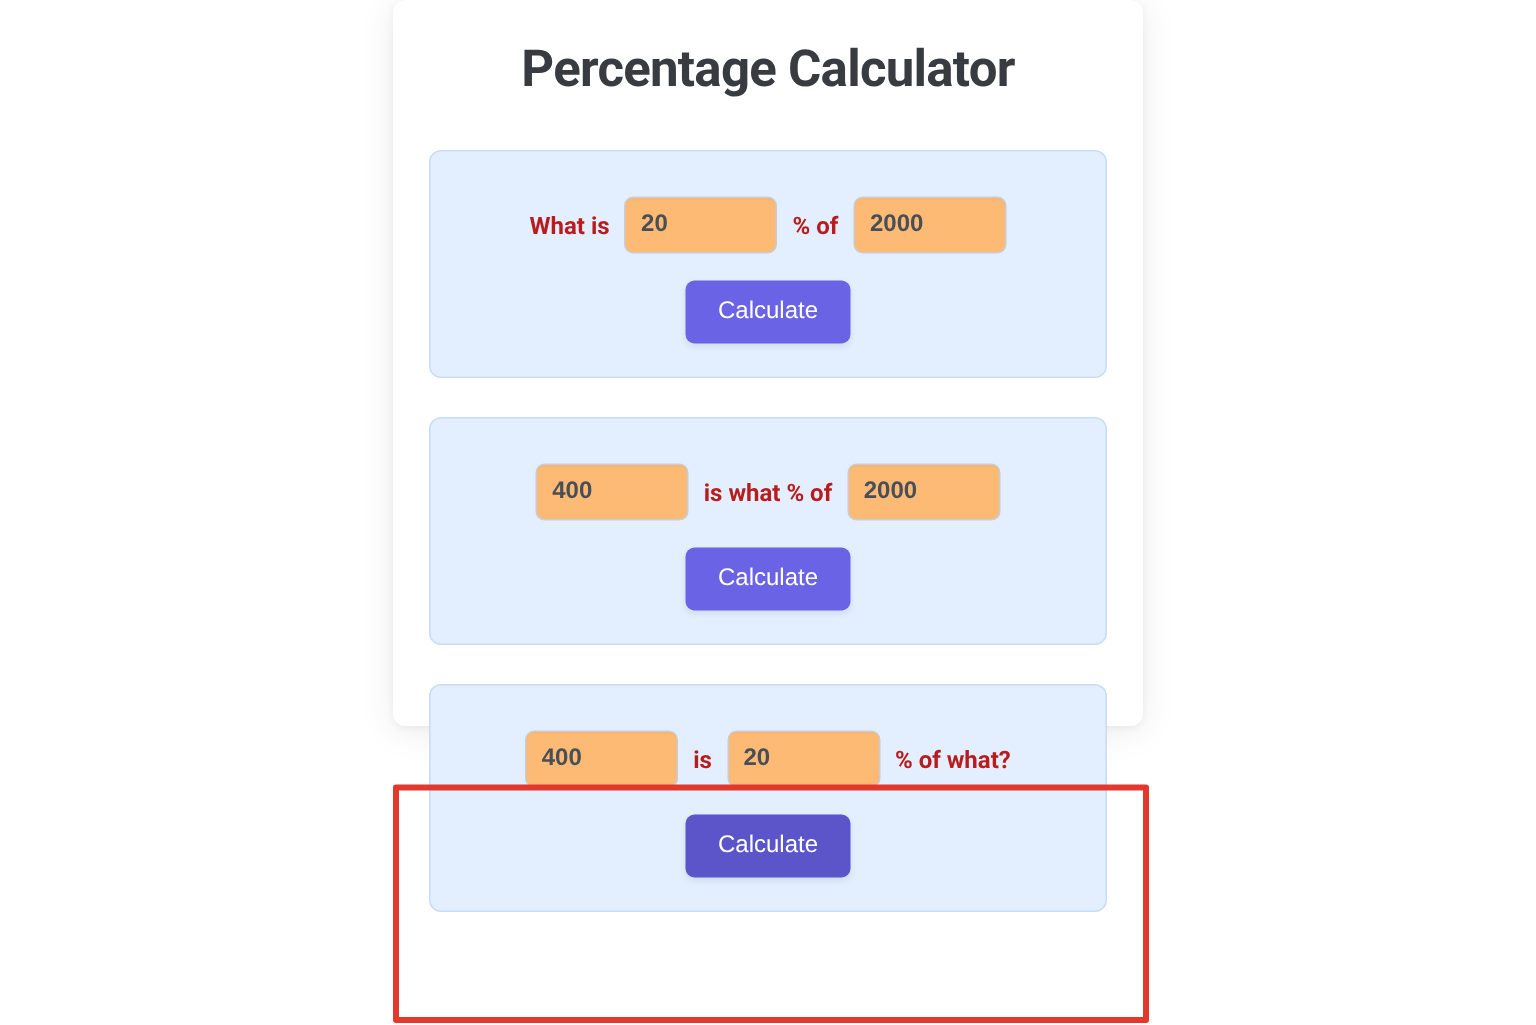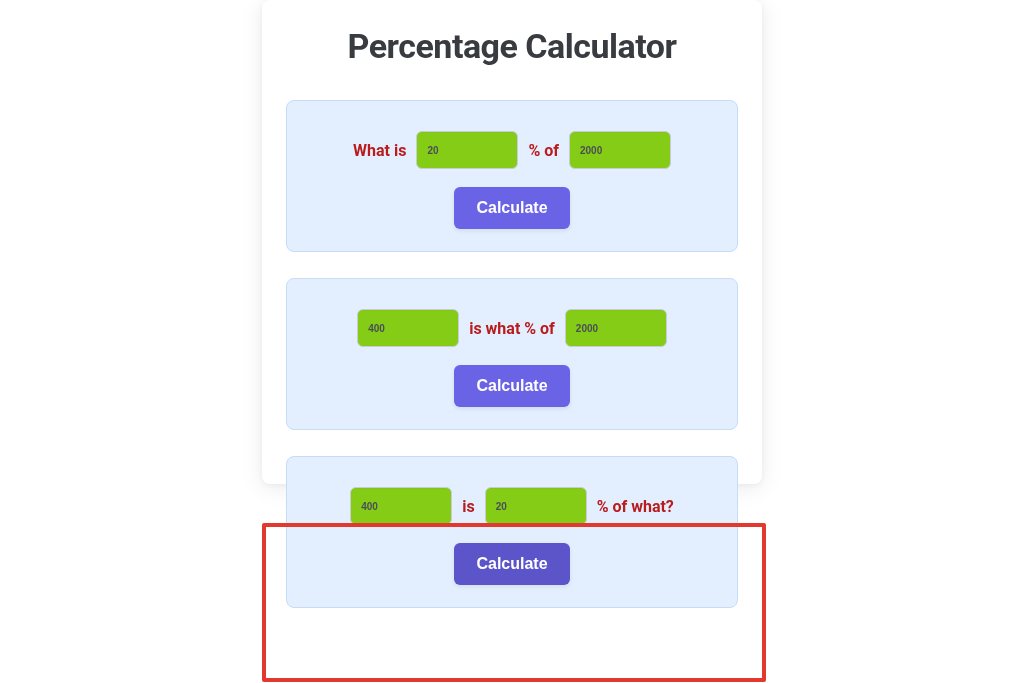--- a/index.html
+++ b/index.html
@@ -41,35 +41,35 @@
   }
   .row-label {
     font-size: 16px;
     font-weight: 700;
     color: #b91c1c;
     white-space: nowrap;
   }
   .num-input {
     width: 102px;
     height: 38px;
-    background: #84cc16;
+    background: #fdba74;
     border: 1px solid #c9ccd1;
     border-radius: 6px;
     padding: 0 10px;
-    font-size: 10px;
+    font-size: 16px;
     font-weight: 600;
     color: #4a4f57;
     outline: none;
     box-shadow: inset 0 1px 1px rgba(0,0,0,0.03);
   }
   .calc-btn {
     background: #6a63e6;
     color: #ffffff;
     font-size: 16px;
-    font-weight: 700;
+    font-weight: 400;
     border: none;
     border-radius: 6px;
     padding: 12px 22px;
     cursor: pointer;
     box-shadow: 0 2px 4px rgba(0,0,0,0.08);
   }
   .calc-btn.dark { background: #5b55c9; }
   .highlight-box {
     position: absolute;
     border: 4px solid #e2382e;

